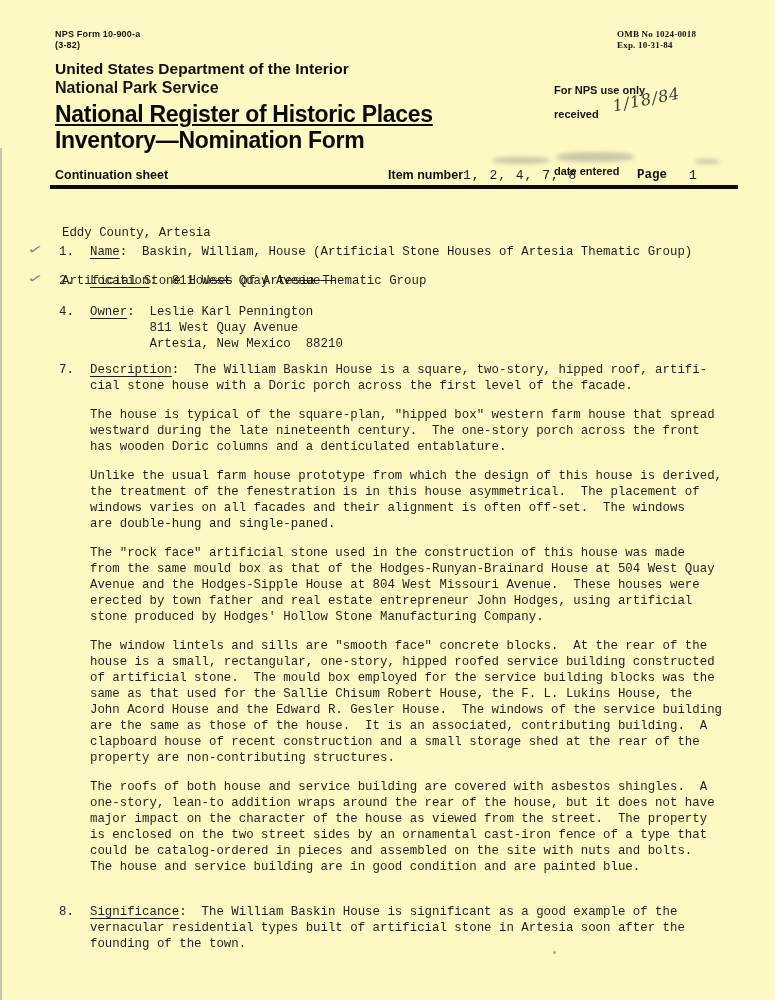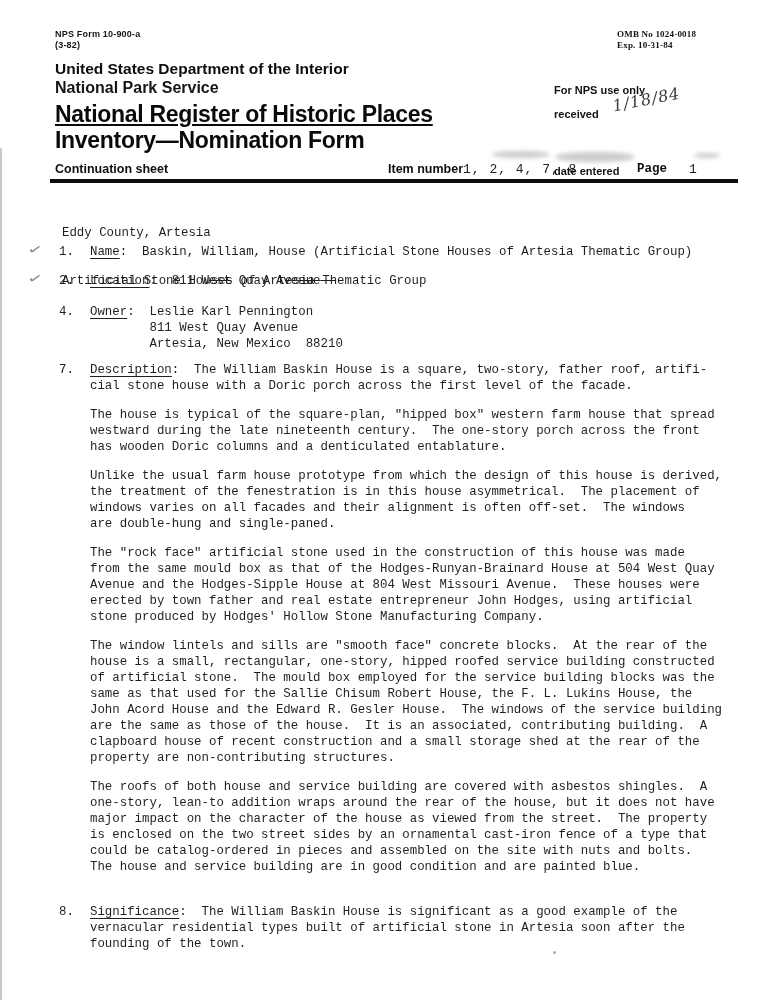--- a/index.html
+++ b/index.html
@@ -1,18 +1,18 @@
 <!DOCTYPE html>
 <html><head>
 <meta charset="utf-8">
 <style>
   html,body{margin:0;padding:0;background:#777;}
   #page{
     position:relative;width:775px;height:1000px;margin:0 auto;
-    background:#ffffff;overflow:hidden;
+    background:#fef9c3;overflow:hidden;
     font-family:"Liberation Sans",sans-serif;color:#1c1c1c;
   }
   
   .smallprint{position:absolute;font-size:9px;font-weight:bold;line-height:11px;color:#141414;letter-spacing:.2px;}
   #form-no{left:55px;top:29px;}
   #omb-no{left:617px;top:29px;font-family:Liberation Serif, serif;}
   #dept{position:absolute;left:55px;top:60px;font-size:15.5px;font-weight:bold;color:#0e0e0e;}
   #agency{position:absolute;left:55px;top:79px;font-size:16px;font-weight:bold;color:#161616;}
   .bigtitle{position:absolute;left:55px;font-size:23px;font-weight:bold;letter-spacing:-.3px;color:#0a0a0a;}
   #title1{top:101px;text-decoration:underline;}
@@ -22,21 +22,21 @@
   .npslbl{font-size:11px;font-weight:bold;color:#131313;}
   #received-row{position:absolute;left:0;top:24px;}
   #date-entered-row{position:absolute;left:0;top:36px;margin-top:45px;}
   #received-hand{
     position:absolute;left:58px;top:6px;
     font-family:"DejaVu Serif",serif;font-style:italic;font-size:16px;color:#3a3a3a;
     transform:rotate(-11deg);letter-spacing:1px;white-space:nowrap;
   }
   .smudge{position:absolute;background:#6f6f6f;opacity:.35;filter:blur(2px);border-radius:45%;}
   
-  #contbar{position:absolute;left:0;top:159px;width:704px;height:24px;}
+  #contbar{position:absolute;left:0;top:165px;width:704px;height:24px;}
   .contlbl{position:absolute;font-size:12.5px;font-weight:bold;color:#101010;}
   .contval{position:absolute;font-family:"Liberation Mono",monospace;font-size:13px;color:#1f1f1f;letter-spacing:1px;}
   #cont-sheet{left:55px;top:3px;}
   #itemnum-lbl{left:388px;top:3px;}
   #itemnum-val{left:463px;top:3px;}
   #page-lbl{left:637px;top:3px;font-family:Liberation Mono, monospace;}
   #page-val{left:689px;top:3px;}
   #thickrule{position:absolute;left:50px;top:20px;width:688px;height:4px;background:#0d0d0d;}
   
   .mono{font-family:"Liberation Mono","DejaVu Sans Mono",monospace;font-size:12.4px;line-height:16px;color:#1f1f1f;white-space:pre-wrap;}
@@ -119,21 +119,21 @@
 
     <div class="item" id="item-4">
       <span class="num mono">4.</span>
       <div class="mono"><span class="ul">Owner</span><span>:  Leslie Karl Pennington
         811 West Quay Avenue
         Artesia, New Mexico  88210</span></div>
     </div>
 
     <div class="item" id="item-7">
       <span class="num mono">7.</span>
-      <div class="mono"><span class="ul">Description</span><span>:  The William Baskin House is a square, two-story, father roof, artifi-
+      <div class="mono"><span class="ul">Description</span><span>:  The William Baskin House is a square, two-story, hipped roof, artifi-
 cial stone house with a Doric porch across the first level of the facade.</span></div>
       <div class="mono para">The house is typical of the square-plan, "hipped box" western farm house that spread
 westward during the late nineteenth century.  The one-story porch across the front
 has wooden Doric columns and a denticulated entablature.</div>
       <div class="mono para">Unlike the usual farm house prototype from which the design of this house is derived,
 the treatment of the fenestration is in this house asymmetrical.  The placement of
 windows varies on all facades and their alignment is often off-set.  The windows
 are double-hung and single-paned.</div>
       <div class="mono para">The "rock face" artificial stone used in the construction of this house was made
 from the same mould box as that of the Hodges-Runyan-Brainard House at 504 West Quay

